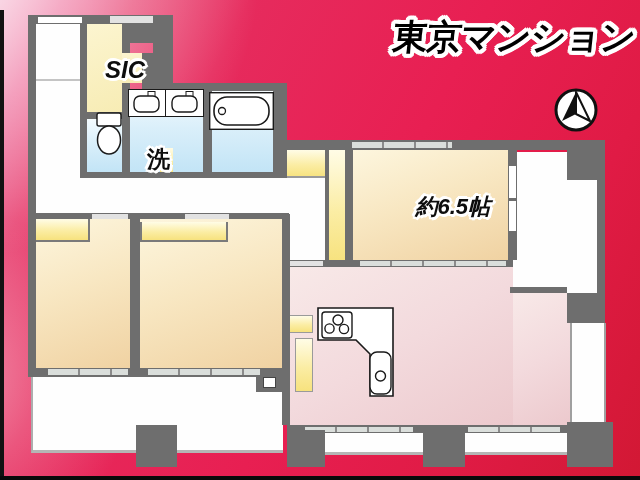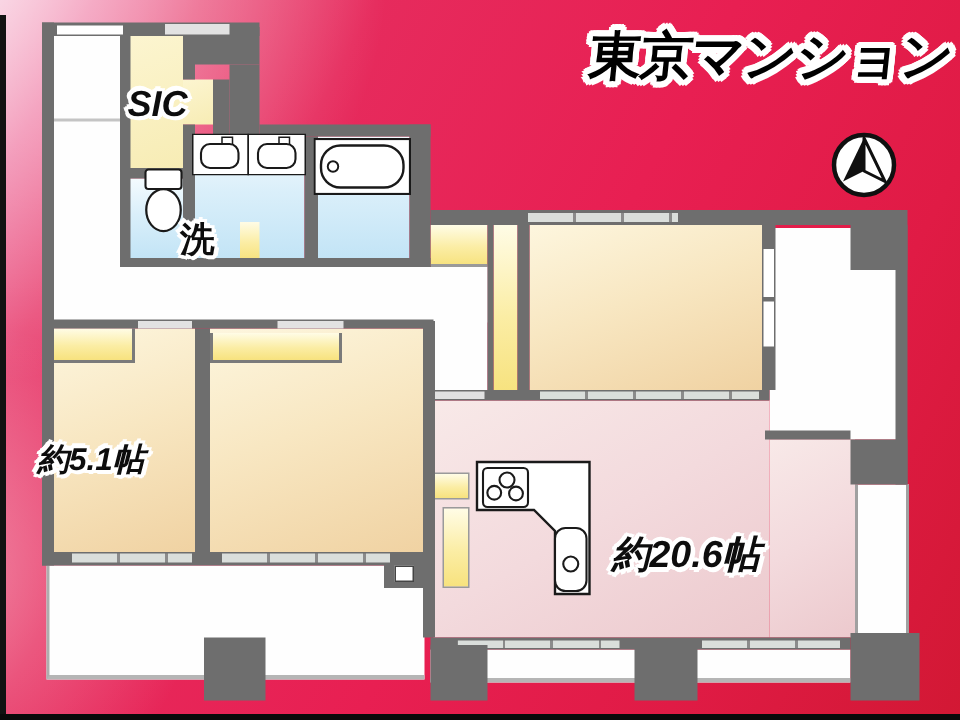--- a/index.html
+++ b/index.html
@@ -14,21 +14,21 @@
   .abs { position:absolute; }
   .wall { position:absolute; background:#6e6e6e; }
   .floor-tan { background:linear-gradient(160deg,#fdf6de 0%,#f8e7c2 45%,#f0d2a2 100%); }
   .floor-pink { background:linear-gradient(150deg,#f8e9e8 0%,#f3dadd 50%,#ecc9cd 100%); }
   .floor-blue { background:linear-gradient(180deg,#f4fbfe 0%,#daeffa 45%,#c2e4f6 100%); }
   .floor-yel { background:linear-gradient(180deg,#fffce6 0%,#fbeda4 55%,#f7e27e 100%); }
   .floor-cream { background:linear-gradient(160deg,#fcf5d0 0%,#f7ecb4 100%); }
   .white-area { background:#fefefe; }
   .win { position:absolute; background:repeating-linear-gradient(90deg,#dadedb 0 30px,#8b8b8b 30px 32px); }
   .gap { position:absolute; background:#e2e2e2; }
-  .lbl { position:absolute; font-weight:bold; font-style:italic; color:#0d0d0d; white-space:nowrap; text-align:left;
+  .lbl { position:absolute; font-weight:bold; font-style:italic; color:#0d0d0d; white-space:nowrap; text-align:right;
     text-shadow: 2px 0 0 #fff,-2px 0 0 #fff,0 2px 0 #fff,0 -2px 0 #fff,2px 2px 0 #fff,-2px -2px 0 #fff,2px -2px 0 #fff,-2px 2px 0 #fff,3px 1px 0 #fff,-3px -1px 0 #fff,1px 3px 0 #fff,-1px -3px 0 #fff; }
   #title { position:absolute; top:14px; right:5px; font-size:35px; font-weight:900; color:#000; letter-spacing:-1px;
     transform:skewX(-6deg); white-space:nowrap;
     text-shadow: 4px 0 0 #fff,-4px 0 0 #fff,0 4px 0 #fff,0 -4px 0 #fff,3px 3px 0 #fff,-3px -3px 0 #fff,3px -3px 0 #fff,-3px 3px 0 #fff,4px 2px 0 #fff,-4px -2px 0 #fff,2px 4px 0 #fff,-2px -4px 0 #fff,4px -2px 0 #fff,-4px 2px 0 #fff,2px -4px 0 #fff,-2px 4px 0 #fff; }
   .pillar { position:absolute; background:#6e6e6e; }
   svg { display:block; }
 </style>
 </head>
 <body>
 
@@ -159,18 +159,17 @@
   <div class="abs" style="left:553px;top:87px;">
     <svg width="46" height="46" viewBox="0 0 46 46">
       <circle cx="23" cy="23" r="20" fill="#fff" stroke="#101010" stroke-width="3"></circle>
       <path d="M23,5 L23,27 L9,34 Z" fill="#101010"></path>
       <path d="M23,5 L23,27 L37,34 Z" fill="#fff" stroke="#101010" stroke-width="2" stroke-linejoin="round"></path>
     </svg>
   </div>
 
   <div class="lbl" style="left:85px;top:56px;width:60px;font-size:24px;">SIC</div>
   <div class="lbl" style="left:120px;top:144px;width:50px;font-size:23px;font-style:normal;">洗</div>
-  <div class="lbl" style="left:25px;top:292px;width:120px;font-size:21px;">約5.1帖</div>
-  <div class="lbl" style="left:408px;top:353px;width:165px;font-size:25px;">約20.6帖</div>
+  <div class="lbl" style="left:370px;top:192px;width:120px;font-size:22px;">約6.5帖</div>
 
   <div id="title">東京マンション</div>
 
 </div>
 
 </body></html>

